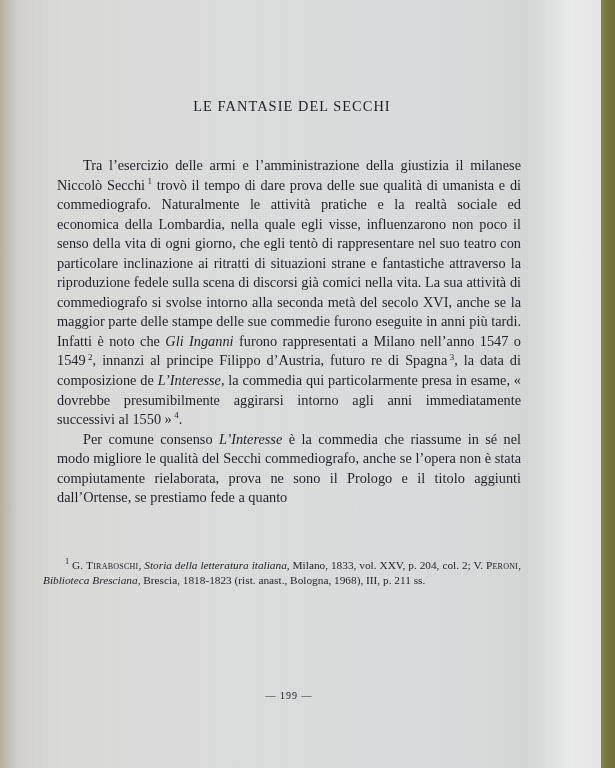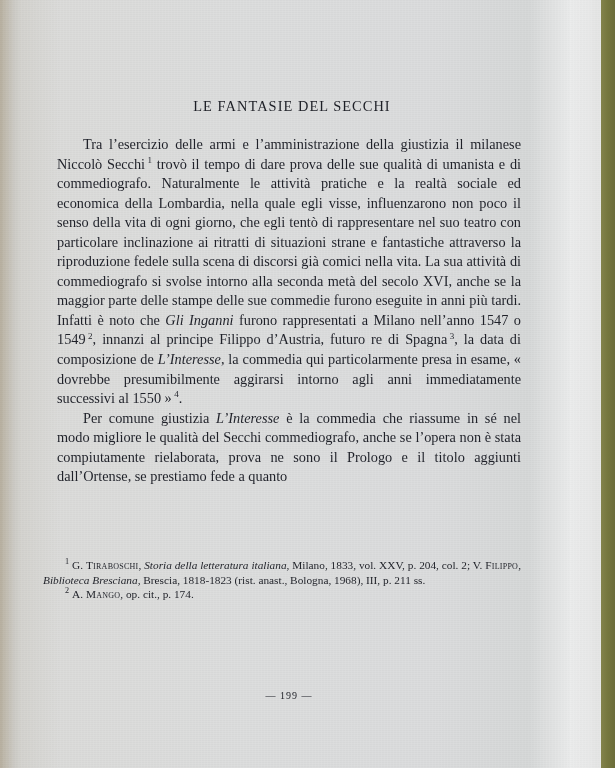--- a/index.html
+++ b/index.html
@@ -98,21 +98,21 @@
     font-size: 14.4px;
     font-weight: normal;
     letter-spacing: 1.05px;
     text-align: center;
     text-indent: 6px;
     font-variant: small-caps;
     color: #1d1f26;
   }
 
   .body-block {
-    margin-top: 20px;
+    margin-top: 41px;
   }
 
   p.para {
     margin: 0;
     font-size: 14.3px;
     line-height: 19.55px;
     text-align: justify;
     text-justify: inter-word;
     text-indent: 26px;
     color: #1f2129;
@@ -187,29 +187,28 @@
   <div class="backdrop-right"></div>
 
   <div class="content">
 
     <h1 class="page-title">LE FANTASIE DEL SECCHI</h1>
 
     <div class="body-block">
 
       <p class="para"><span>Tra l’esercizio delle armi e l’amministrazione della giustizia il milanese Niccolò Secchi</span><sup class="fn">1</sup><span> trovò il tempo di dare prova delle sue qualità di umanista e di commediografo. Naturalmente le attività pratiche e la realtà sociale ed economica della Lombardia, nella quale egli visse, influenzarono non poco il senso della vita di ogni giorno, che egli tentò di rappresentare nel suo teatro con particolare inclinazione ai ritratti di situazioni strane e fantastiche attraverso la riproduzione fedele sulla scena di discorsi già comici nella vita. La sua attività di commediografo si svolse intorno alla seconda metà del secolo XVI, anche se la maggior parte delle stampe delle sue commedie furono eseguite in anni più tardi. Infatti è noto che </span><i>Gli Inganni</i><span> furono rappresentati a Milano nell’anno 1547 o 1549</span><sup class="fn">2</sup><span>, innanzi al principe Filippo d’Austria, futuro re di Spagna</span><sup class="fn">3</sup><span>, la data di composizione de </span><i>L’Interesse</i><span>, la commedia qui particolarmente presa in esame, « dovrebbe presumibilmente aggirarsi intorno agli anni immediatamente successivi al 1550 »</span><sup class="fn">4</sup><span>.</span></p>
 
-      <p class="para"><span>Per comune giustizia </span><i>L’Interesse</i><span> è la commedia che riassume in sé nel modo migliore le qualità del Secchi commediografo, anche se l’opera non è stata compiutamente rielaborata, prova ne sono il Prologo e il titolo aggiunti dall’Ortense, se prestiamo fede a quanto</span></p>
+      <p class="para"><span>Per comune consenso </span><i>L’Interesse</i><span> è la commedia che riassume in sé nel modo migliore le qualità del Secchi commediografo, anche se l’opera non è stata compiutamente rielaborata, prova ne sono il Prologo e il titolo aggiunti dall’Ortense, se prestiamo fede a quanto</span></p>
 
     </div>
 
     <div class="footnotes">
 
-      <p class="footnote"><span class="fn-mark">1</span><span>G. </span><span class="sc">Tiraboschi</span><span>, </span><i>Storia della letteratura italiana</i><span>, Milano, 1833, vol. XXV, p. 204, col. 2; V. </span><span class="sc">Filippo</span><span>, </span><i>Biblioteca Bresciana</i><span>, Brescia, 1818-1823 (rist. anast., Bologna, 1968), III, p. 211 ss.</span></p>
-
-      <p class="footnote"><span class="fn-mark">2</span><span>A. </span><span class="sc">Mango</span><span>, op. cit., p. 174.</span></p>
+      <p class="footnote"><span class="fn-mark">1</span><span>G. </span><span class="sc">Tiraboschi</span><span>, </span><i>Storia della letteratura italiana</i><span>, Milano, 1833, vol. XXV, p. 204, col. 2; V. </span><span class="sc">Peroni</span><span>, </span><i>Biblioteca Bresciana</i><span>, Brescia, 1818-1823 (rist. anast., Bologna, 1968), III, p. 211 ss.</span></p>
+
 
 
 
     </div>
 
     <div class="folio">— 199 —</div>
 
   </div>
 </div>
 

